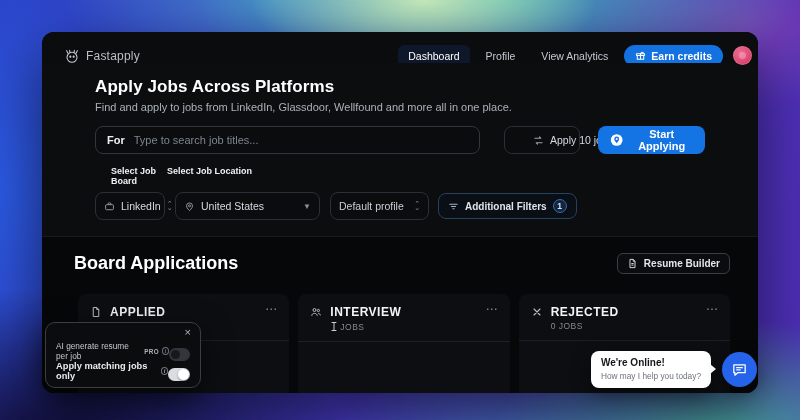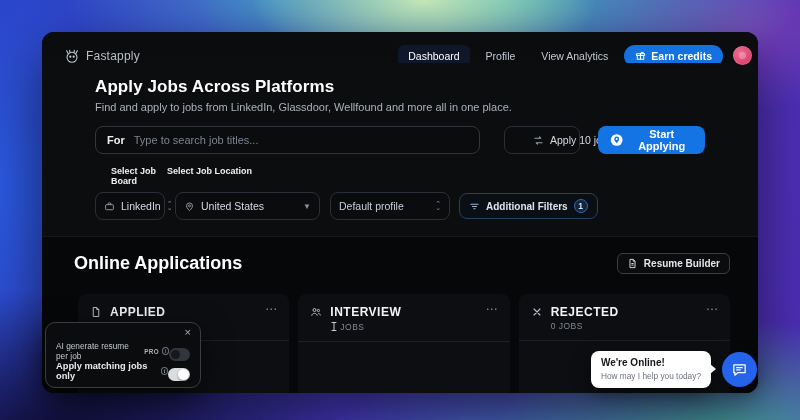--- a/index.html
+++ b/index.html
@@ -67,21 +67,21 @@
     font-size:11px; padding:0 12px; cursor:pointer; font-family:inherit; }
   .btn-start svg { width:16px; height:16px; }
 
   .filter-labels { display:flex; margin-top:12px; }
   .flabel { color:#eef1f4; font-size:9px; font-weight:700; }
   .flabel.l1 { width:72px;padding-left:16px; }
   .filters-row { display:flex; align-items:center; margin-top:6px; }
   .sel-board { width:70px; }
   .sel-location { width:145px; margin-left:10px; }
   .sel-location .caret { margin-left:auto; color:#8b929b; font-size:8px; }
-  .sel-profile { width:120px; margin-left:10px; color:#c9ced6; }
+  .sel-profile { width:99px; margin-left:10px; color:#c9ced6; }
   .btn-addfilters { display:flex; align-items:center; gap:6px; height:26px; margin-left:9px;
     background:#0a0f16; border:1px solid #28415e; border-radius:8px; color:#dfe4ea;
     font-size:10px; font-weight:600; padding:0 9px; cursor:pointer; font-family:inherit; }
   .btn-addfilters svg { width:11px; height:11px; color:#9fb4cc; }
   .badge { width:14px; height:14px; border-radius:50%; background:#15253a;
     border:1px solid #2f6bb3; color:#cfe3ff; font-size:8.5px; display:flex;
     align-items:center; justify-content:center; }
 
   
   .main { flex:1; background:#060708; padding:16px 28px 0 32px; display:flex; flex-direction:column; }
@@ -235,21 +235,21 @@
           <path d="M4 7h16M7.5 12h9M10.5 17h3"></path>
         </svg>
         <span>Additional Filters</span>
         <span class="badge">1</span>
       </button>
     </div>
   </div>
 
   <div class="main">
     <div class="main-head">
-      <span class="main-title">Online Applications</span>
+      <span class="main-title">Board Applications</span>
       <button class="btn-resume">
         <svg viewBox="0 0 24 24" fill="none" stroke="currentColor" stroke-width="2">
           <path d="M6.5 3h7l4 4v14h-11z"></path>
             <path d="M13.5 3v4h4M9.5 12h5M9.5 15.5h5"></path>
         </svg>
         <span>Resume Builder</span>
       </button>
     </div>
 
     <div class="kanban">

